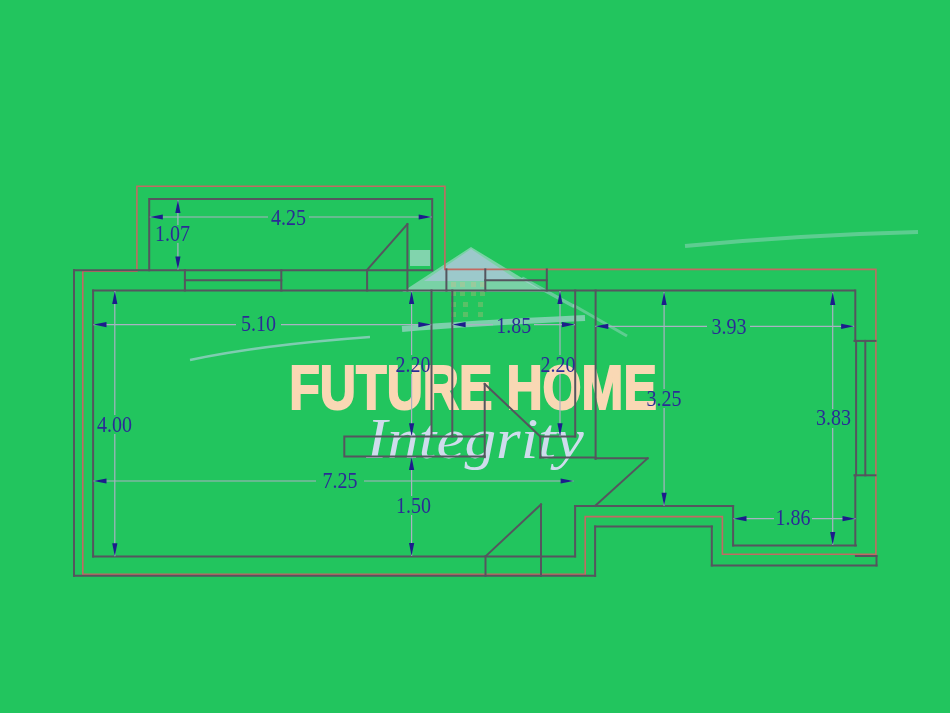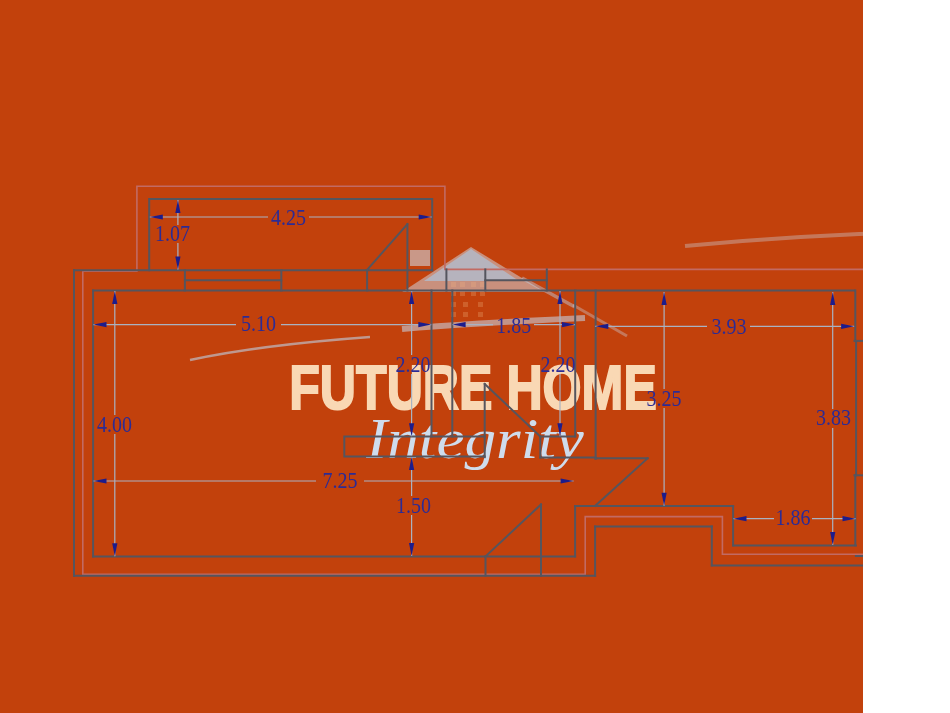--- a/index.html
+++ b/index.html
@@ -1,16 +1,16 @@
 <!DOCTYPE html>
 <html><head>
 <meta charset="utf-8">
 <style>
 html,body{margin:0;padding:0;background:#ffffff;}
-#page{position:relative;width:863px;height:713px;background:#c2410c;overflow:hidden;}
+#page{position:relative;width:950px;height:713px;background:#22c55e;overflow:hidden;}
 svg{position:absolute;top:0;left:0;}
 text.dim{font-family:"Liberation Serif",serif;fill:#2b2b96;font-size:22.5px;}
 </style>
 </head>
 <body>
 <div id="page">
 <svg width="950" height="713" viewBox="0 0 950 713">
   <defs>
         <filter id="soft" x="-5%" y="-5%" width="110%" height="110%">
           <feGaussianBlur stdDeviation="0.55"></feGaussianBlur>

